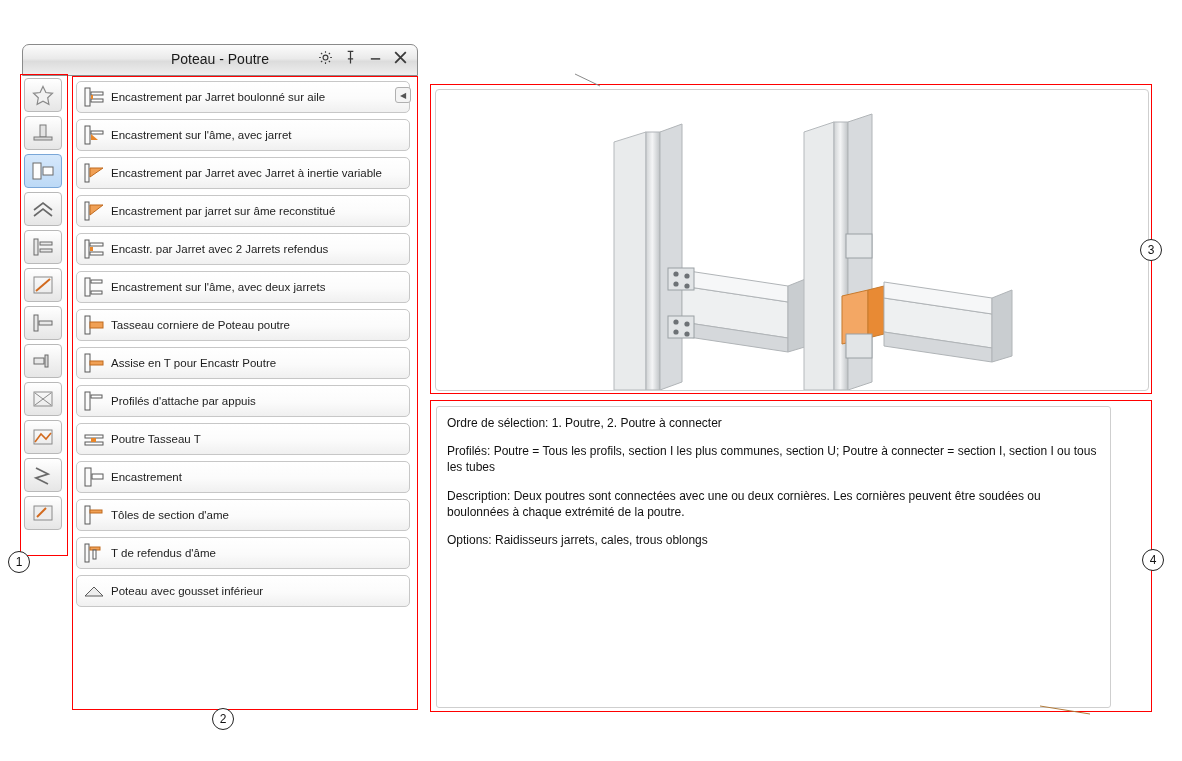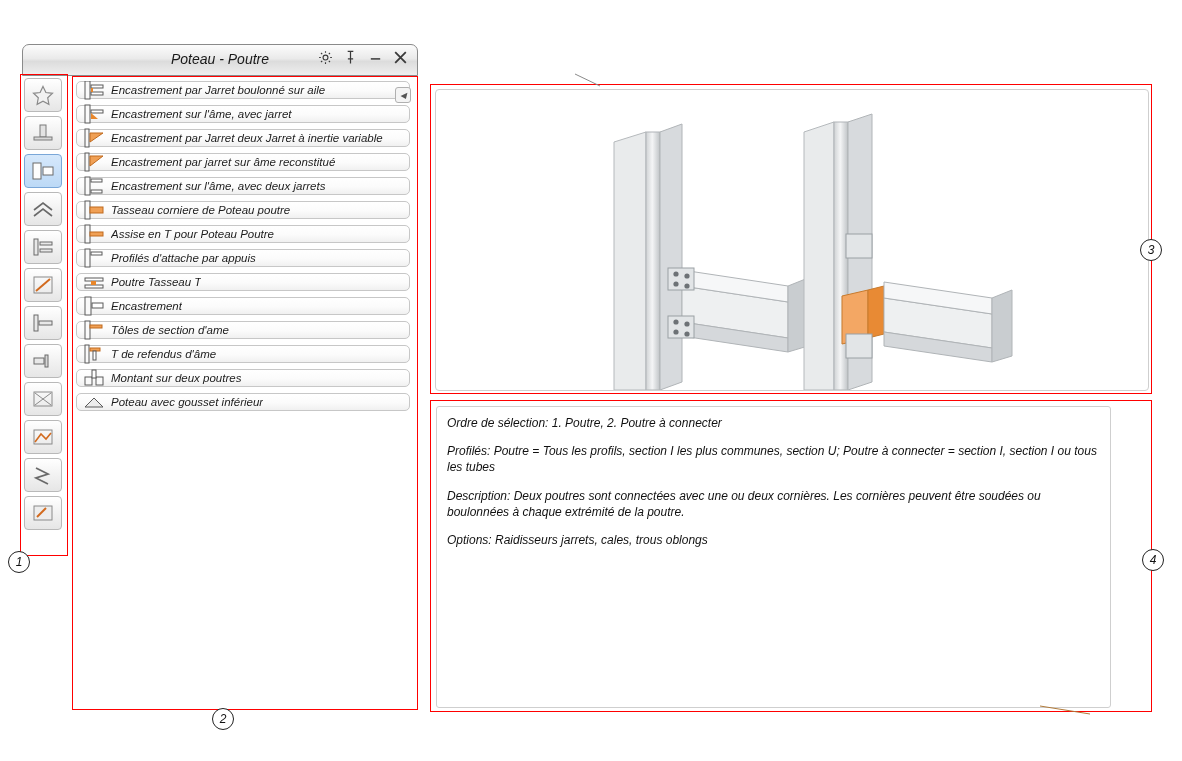--- a/index.html
+++ b/index.html
@@ -7,21 +7,20 @@
     padding: 0;
     background: #ffffff;
     font-family: "Liberation Sans", sans-serif;
   }
   #root {
     position: relative;
     width: 1182px;
     height: 761px;
     overflow: hidden;
     background: #ffffff;
-    font-style: italic;
   }
 
   
   .dialog {
     position: absolute;
     left: 22px;
     top: 44px;
     width: 396px;
     height: 668px;
   }
@@ -110,21 +109,21 @@
     position: absolute;
     left: 3px;
     top: 4px;
     width: 340px;
     height: 626px;
     overflow: hidden;
   }
   .list-item {
     position: relative;
     width: 334px;
-    height: 18px;
+    height: 32px;
     margin-bottom: 6px;
     border: 1px solid #c7c7c7;
     border-radius: 5px;
     background: linear-gradient(to bottom, #ffffff 0%, #fbfbfb 55%, #f0f0f0 100%);
     box-sizing: border-box;
     display: flex;
     align-items: center;
     padding-left: 4px;
     text-align: right;
   }
@@ -395,33 +394,44 @@
         <span class="li-label">Encastrement sur l'âme, avec jarret</span>
       </div>
 
       <div class="list-item">
         <span class="li-icon">
           <svg width="24" height="22" viewBox="0 0 24 22">
               <rect x="3" y="2" width="4" height="18" fill="#fafafa" stroke="#5a5a5a"></rect>
               <path d="M8 6h13l-13 9z" fill="#f0a055" stroke="#c06a1e"></path>
             </svg>
         </span>
-        <span class="li-label">Encastrement par Jarret deux Jarret à inertie variable</span>
+        <span class="li-label">Encastrement par Jarret avec Jarret à inertie variable</span>
       </div>
 
       <div class="list-item">
         <span class="li-icon">
           <svg width="24" height="22" viewBox="0 0 24 22">
               <rect x="3" y="2" width="4" height="18" fill="#fafafa" stroke="#5a5a5a"></rect>
               <path d="M8 5h13l-13 10z" fill="#f0a055" stroke="#c06a1e"></path>
             </svg>
         </span>
         <span class="li-label">Encastrement par jarret sur âme reconstitué</span>
       </div>
 
+      <div class="list-item">
+        <span class="li-icon">
+          <svg width="24" height="22" viewBox="0 0 24 22">
+              <rect x="3" y="2" width="4" height="18" fill="#fafafa" stroke="#5a5a5a"></rect>
+              <rect x="8" y="5" width="13" height="3" fill="#fff" stroke="#5a5a5a"></rect>
+              <rect x="8" y="14" width="13" height="3" fill="#fff" stroke="#5a5a5a"></rect>
+              <rect x="8" y="9" width="3" height="4" fill="#e8862a"></rect>
+            </svg>
+        </span>
+        <span class="li-label">Encastr. par Jarret avec 2 Jarrets refendus</span>
+      </div>
 
       <div class="list-item">
         <span class="li-icon">
           <svg width="24" height="22" viewBox="0 0 24 22">
               <rect x="3" y="2" width="5" height="18" fill="#fafafa" stroke="#5a5a5a"></rect>
               <rect x="9" y="4" width="11" height="3" fill="#fff" stroke="#5a5a5a"></rect>
               <rect x="9" y="15" width="11" height="3" fill="#fff" stroke="#5a5a5a"></rect>
             </svg>
         </span>
         <span class="li-label">Encastrement sur l'âme, avec deux jarrets</span>
@@ -437,21 +447,21 @@
         <span class="li-label">Tasseau corniere de Poteau poutre</span>
       </div>
 
       <div class="list-item">
         <span class="li-icon">
           <svg width="24" height="22" viewBox="0 0 24 22">
               <rect x="3" y="2" width="5" height="18" fill="#fafafa" stroke="#5a5a5a"></rect>
               <rect x="8" y="9" width="13" height="4" fill="#f0a055" stroke="#c06a1e"></rect>
             </svg>
         </span>
-        <span class="li-label">Assise en T pour Poteau Poutre</span>
+        <span class="li-label">Assise en T pour Encastr Poutre</span>
       </div>
 
       <div class="list-item">
         <span class="li-icon">
           <svg width="24" height="22" viewBox="0 0 24 22">
               <rect x="3" y="2" width="5" height="18" fill="#fafafa" stroke="#5a5a5a"></rect>
               <rect x="9" y="5" width="11" height="3" fill="#fff" stroke="#5a5a5a"></rect>
             </svg>
         </span>
         <span class="li-label">Profilés d'attache par appuis</span>
@@ -493,30 +503,20 @@
           <svg width="24" height="22" viewBox="0 0 24 22">
               <rect x="3" y="2" width="4" height="18" fill="#fafafa" stroke="#5a5a5a"></rect>
               <rect x="8" y="5" width="10" height="3" fill="#f0a055" stroke="#c06a1e"></rect>
               <rect x="11" y="8" width="3" height="9" fill="#fff" stroke="#5a5a5a"></rect>
             </svg>
         </span>
         <span class="li-label">T de refendus d'âme</span>
       </div>
 
 
-      <div class="list-item">
-        <span class="li-icon">
-          <svg width="24" height="22" viewBox="0 0 24 22">
-              <rect x="3" y="10" width="7" height="8" fill="#fafafa" stroke="#5a5a5a"></rect>
-              <rect x="14" y="10" width="7" height="8" fill="#fafafa" stroke="#5a5a5a"></rect>
-              <rect x="10" y="3" width="4" height="8" fill="#fff" stroke="#5a5a5a"></rect>
-            </svg>
-        </span>
-        <span class="li-label">Montant sur deux poutres</span>
-      </div>
 
       <div class="list-item">
         <span class="li-icon">
           <svg width="24" height="22" viewBox="0 0 24 22">
               <path d="M3 16l9-9 9 9z" fill="#ededed" stroke="#5a5a5a"></path>
             </svg>
         </span>
         <span class="li-label">Poteau avec gousset inférieur</span>
       </div>
 

